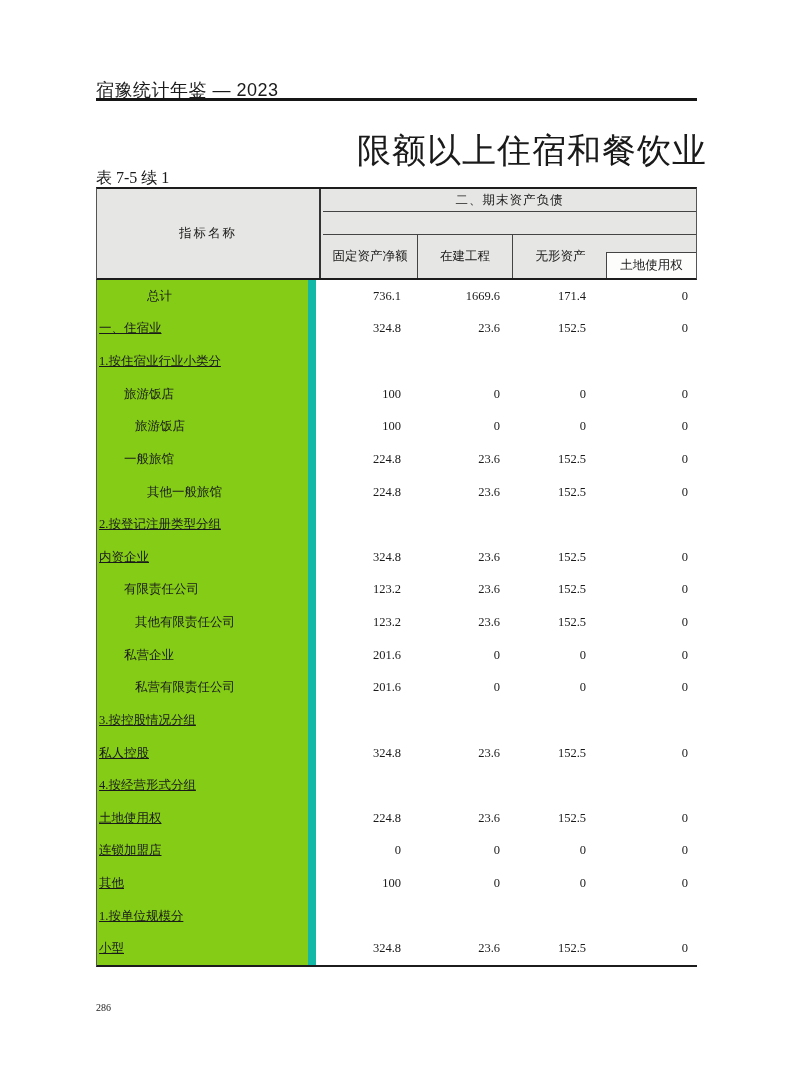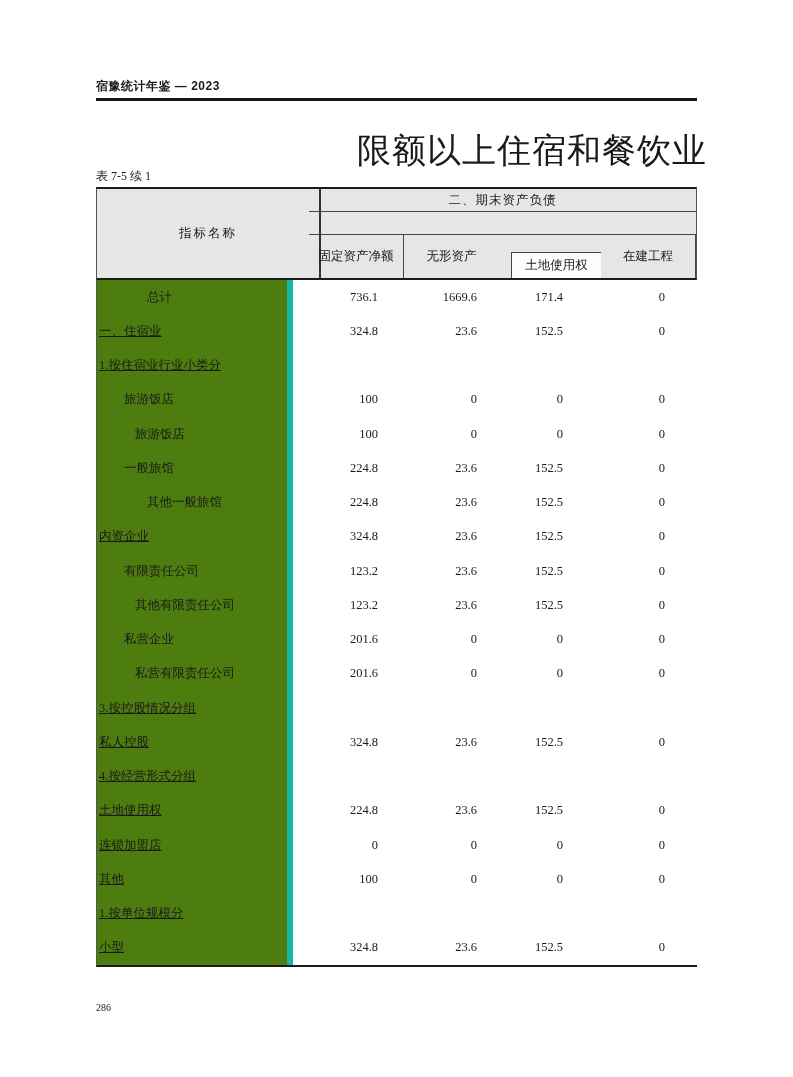--- a/index.html
+++ b/index.html
@@ -10,35 +10,35 @@
     background:#ffffff;
     font-family:"Liberation Serif","DejaVu Serif",serif;
     color:#1a1a1a;
     overflow:hidden;
   }
 
   
   .book-header {
     position:absolute; left:96px; top:78px;
     font-family:"Liberation Sans","DejaVu Sans",sans-serif;
-    font-weight:bold; font-size:12px; letter-spacing:0.5px;
+    font-weight:normal; font-size:18px; letter-spacing:0.5px;
   }
   .header-rule {
     position:absolute; left:96px; top:98px; width:601px; height:2px;
     border-top:2.5px solid #161616; border-bottom:1px solid #161616;
   }
 
   
   .page-title {
     position:absolute; right:86px; top:128px;
     font-size:34px; letter-spacing:1px; white-space:nowrap;
   }
   .table-caption {
     position:absolute; left:96px; top:168px;
-    font-size:12px;
+    font-size:16px;
   }
 
   
   .stats-table {
     position:absolute; left:96px; top:187px; width:601px;
     font-size:12.5px;
   }
   .thead {
     position:relative; height:93px;
     background:#e6e6e4;
@@ -46,21 +46,21 @@
     border-bottom:2px solid #1c1c1c;
     border-left:1px solid #555;
     border-right:1px solid #555;
   }
   .indicator-name-cell {
     position:absolute; left:0; top:0; width:224px; height:100%;
     border-right:2px solid #333;
     display:flex; align-items:center; justify-content:center;
     letter-spacing:2px;
   }
-  .hdr-group { position:absolute; left:212px; top:0; right:0; height:100%; }
+  .hdr-group { position:absolute; left:226px; top:0; right:0; height:100%; }
   .hdr-band1 {
     height:23px; border-bottom:1px solid #444;
     display:flex; align-items:center; justify-content:center;
     letter-spacing:1px;
   }
   .hdr-band2 { height:23px; border-bottom:1px solid #444; }
   .hdr-band3 { position:relative; display:flex; height:43px; }
   .hdr-col { display:flex; align-items:center; justify-content:center; }
   .hdr-col.c1 { width:95px; border-right:1px solid #444; }
   .hdr-col.c2 { width:95px; border-right:1px solid #444; }
@@ -77,23 +77,23 @@
   }
 
   .tbody {
     height:687px;
     border-bottom:2px solid #1c1c1c;
     border-left:1px solid #555;
     display:flex; flex-direction:column;
   }
   .trow { flex:1; display:flex; align-items:center; }
   .tlabel {
-    width:196px; align-self:stretch;
-    background:#4d7c0f;
-    border-right:6px solid #14b8a6;
+    width:219px; align-self:stretch;
+    background:#84cc16;
+    border-right:8px solid #14b8a6;
     display:flex; align-items:center;
     white-space:nowrap;
   }
   .tlabel span { display:block; }
   .ind0 .tlabel span { padding-left:2px;text-decoration:underline; }
   .ind1 .tlabel span { padding-left:27px; }
   .ind2 .tlabel span { padding-left:38px; }
   .ind3 .tlabel span { padding-left:50px; }
   .tval { text-align:right; }
   .tval.v1 { width:95px; padding-right:10px; }
@@ -120,25 +120,25 @@
 
   <div class="stats-table">
 
     <div class="thead">
       <div class="indicator-name-cell">指标名称</div>
       <div class="hdr-group">
         <div class="hdr-band1">二、期末资产负债</div>
         <div class="hdr-band2"></div>
         <div class="hdr-band3">
           <div class="hdr-col c1">固定资产净额</div>
+          <div class="hdr-col c2">在建工程</div>
           <div class="hdr-col c34">
             <div class="hdr-intangible">无形资产</div>
             <div class="hdr-landuse-box">土地使用权</div>
           </div>
-          <div class="hdr-col c2">在建工程</div>
         </div>
       </div>
     </div>
 
     <div class="tbody">
         <div class="trow ind3">
           <div class="tlabel">
             <span>总计</span>
           </div>
           <div class="tval v1">736.1</div>
@@ -195,20 +195,29 @@
           <div class="tlabel">
             <span>其他一般旅馆</span>
           </div>
           <div class="tval v1">224.8</div>
           <div class="tval v2">23.6</div>
           <div class="tval v3">152.5</div>
           <div class="tval v4">0</div>
         </div>
         <div class="trow ind0">
           <div class="tlabel">
+            <span>2.按登记注册类型分组</span>
+          </div>
+          <div class="tval v1"></div>
+          <div class="tval v2"></div>
+          <div class="tval v3"></div>
+          <div class="tval v4"></div>
+        </div>
+        <div class="trow ind0">
+          <div class="tlabel">
             <span>内资企业</span>
           </div>
           <div class="tval v1">324.8</div>
           <div class="tval v2">23.6</div>
           <div class="tval v3">152.5</div>
           <div class="tval v4">0</div>
         </div>
         <div class="trow ind1">
           <div class="tlabel">
             <span>有限责任公司</span>

